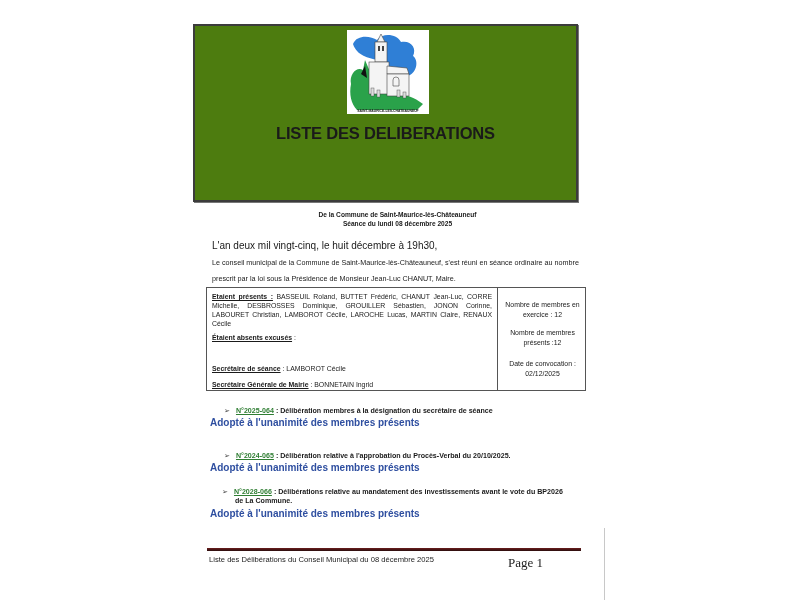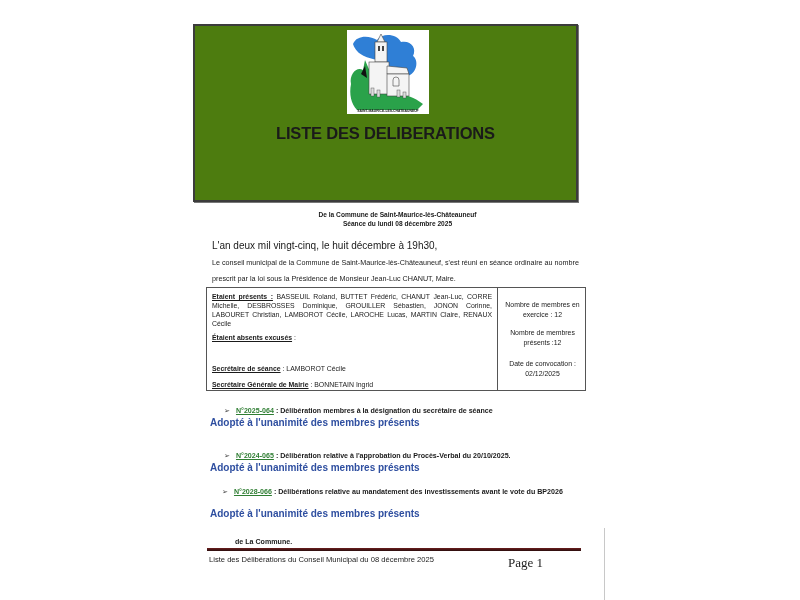--- a/index.html
+++ b/index.html
@@ -138,18 +138,18 @@
 <div class="adopted" style="left:210px; top:417px;">Adopté à l'unanimité des membres présents</div>
 
 <div class="delib" style="left:224px; top:451px;">
   <span class="arrow">➢</span><span class="num">N°2024-065</span><span> : Délibération relative à l'approbation du Procès-Verbal du 20/10/2025.</span>
 </div>
 <div class="adopted" style="left:210px; top:462px;">Adopté à l'unanimité des membres présents</div>
 
 <div class="delib" style="left:222px; top:487px;">
   <span class="arrow">➢</span><span class="num">N°2028-066</span><span> : Délibérations relative au mandatement des investissements avant le vote du BP2026</span>
 </div>
-<div class="delib" style="left:235px; top:497px;margin-top:41px;">de La Commune.</div>
+<div class="delib" style="left:235px; top:497px;">de La Commune.</div>
 <div class="adopted" style="left:210px; top:508px;">Adopté à l'unanimité des membres présents</div>
 
 <div class="footer-rule"></div>
 <div class="footer-text">Liste des Délibérations du Conseil Municipal du 08 décembre 2025</div>
 <div class="footer-page">Page 1</div>
 
 </body></html>

